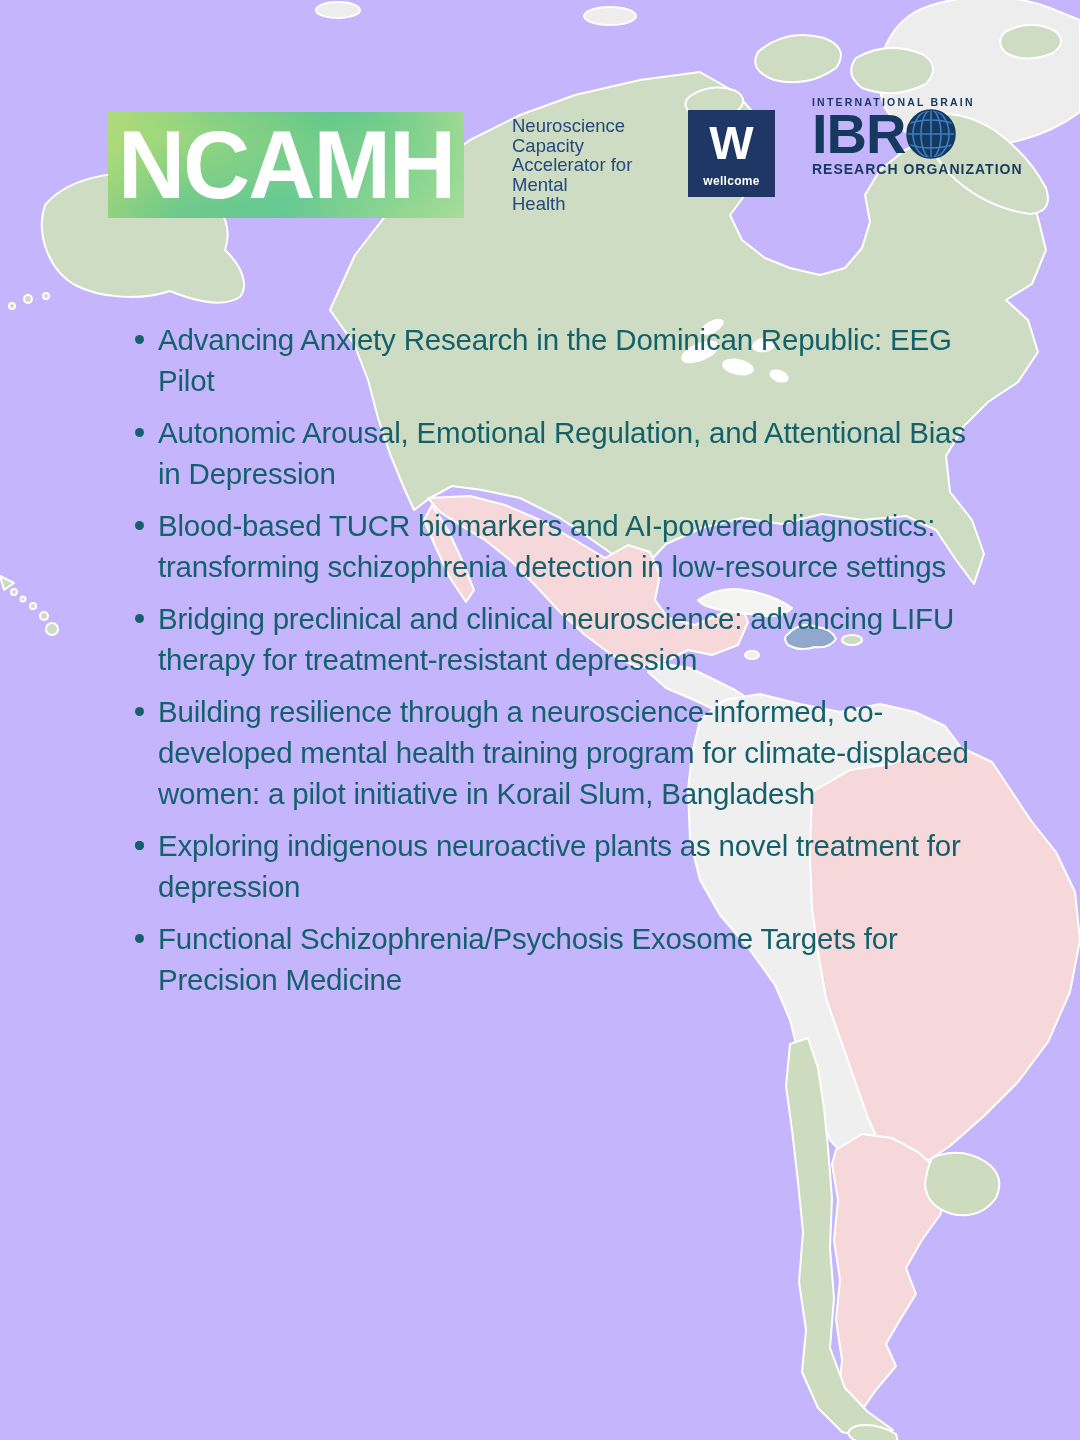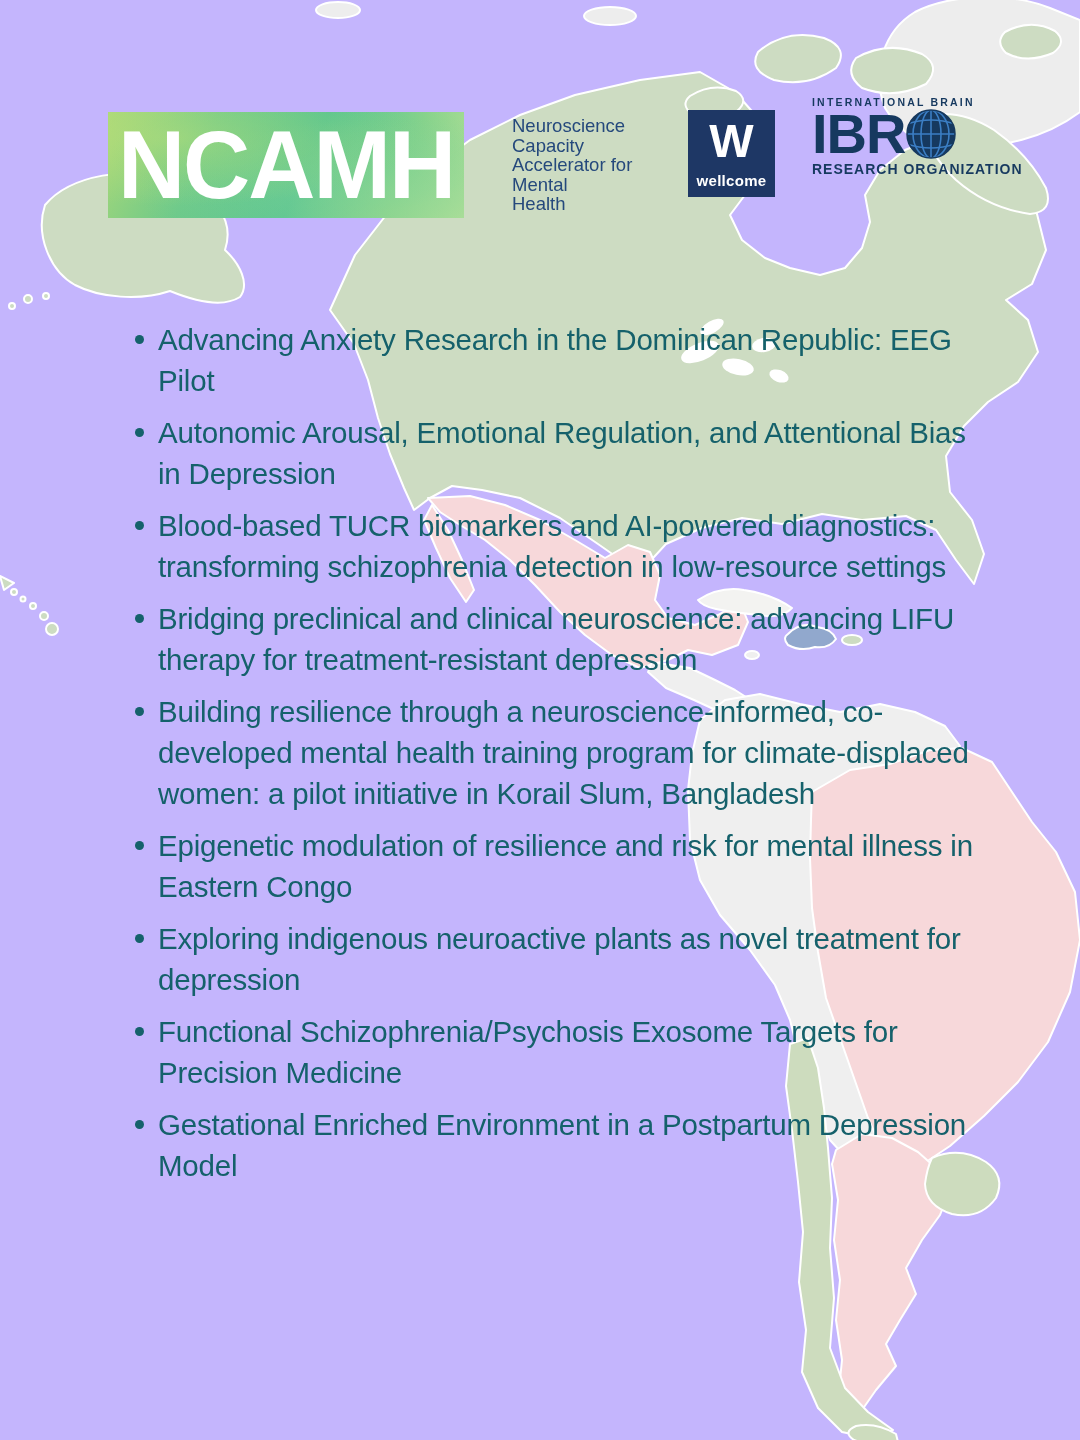--- a/index.html
+++ b/index.html
@@ -27,21 +27,21 @@
   .ncamh-sub {
     position:absolute; left:503px; top:116px; width:150px;
     color:#25497c; font-size:18.5px; line-height:19.5px; font-weight:500;margin-left:9px;
   }
   .wellcome {
     position:absolute; left:688px; top:110px; width:87px; height:87px;
     background:#1e3765; color:#ffffff;
     display:flex; flex-direction:column; align-items:center; justify-content:center;
   }
   .wellcome .w-glyph { font-size:47px; font-weight:800; line-height:42px; margin-top:2px; }
-  .wellcome .w-label { font-size:15px; font-weight:700; letter-spacing:.3px; margin-top:10px; }
+  .wellcome .w-label { font-size:12px; font-weight:700; letter-spacing:.3px; margin-top:10px; }
   .ibro { position:absolute; left:812px; top:96px; width:176px; color:#16395f; }
   .ibro-top    { font-size:10.5px; font-weight:600; letter-spacing:2.2px; white-space:nowrap; }
   .ibro-main   { display:flex; align-items:center; margin:1px 0 2px;text-align:center; }
   .ibro-main .ibro-text { font-size:56px; font-weight:800; letter-spacing:-1px; line-height:50px; }
   .ibro-main svg { margin-left:1px; }
   .ibro-bottom { font-size:14px; font-weight:700; letter-spacing:1px; white-space:nowrap; }
 
   
   .project-list {
     position:absolute; left:134px; top:319px; width:846px;
@@ -164,19 +164,18 @@
       <div class="ibro-bottom">RESEARCH ORGANIZATION</div>
     </div>
   </header>
 
   <ul class="project-list">
     <li><span class="dot"></span><span>Advancing Anxiety Research in the Dominican Republic: EEG Pilot</span></li>
     <li><span class="dot"></span><span>Autonomic Arousal, Emotional Regulation, and Attentional Bias in Depression</span></li>
     <li><span class="dot"></span><span>Blood-based TUCR biomarkers and AI-powered diagnostics: transforming schizophrenia detection in low-resource settings</span></li>
     <li><span class="dot"></span><span>Bridging preclinical and clinical neuroscience: advancing LIFU therapy for treatment-resistant depression</span></li>
     <li><span class="dot"></span><span>Building resilience through a neuroscience-informed, co-developed mental health training program for climate-displaced women: a pilot initiative in Korail Slum, Bangladesh</span></li>
-    <li><span class="dot"></span><span>Epigenetic modulation of resilience and risk for mental illness in Eastern Congo</span></li>
+    <li><span class="dot"></span></li>
     <li><span class="dot"></span><span>Exploring indigenous neuroactive plants as novel treatment for depression</span></li>
     <li><span class="dot"></span><span>Functional Schizophrenia/Psychosis Exosome Targets for Precision Medicine</span></li>
-    <li><span class="dot"></span><span>Gestational Enriched Environment in a Postpartum Depression Model</span></li>
   </ul>
 
 </div>
 
 </body></html>

